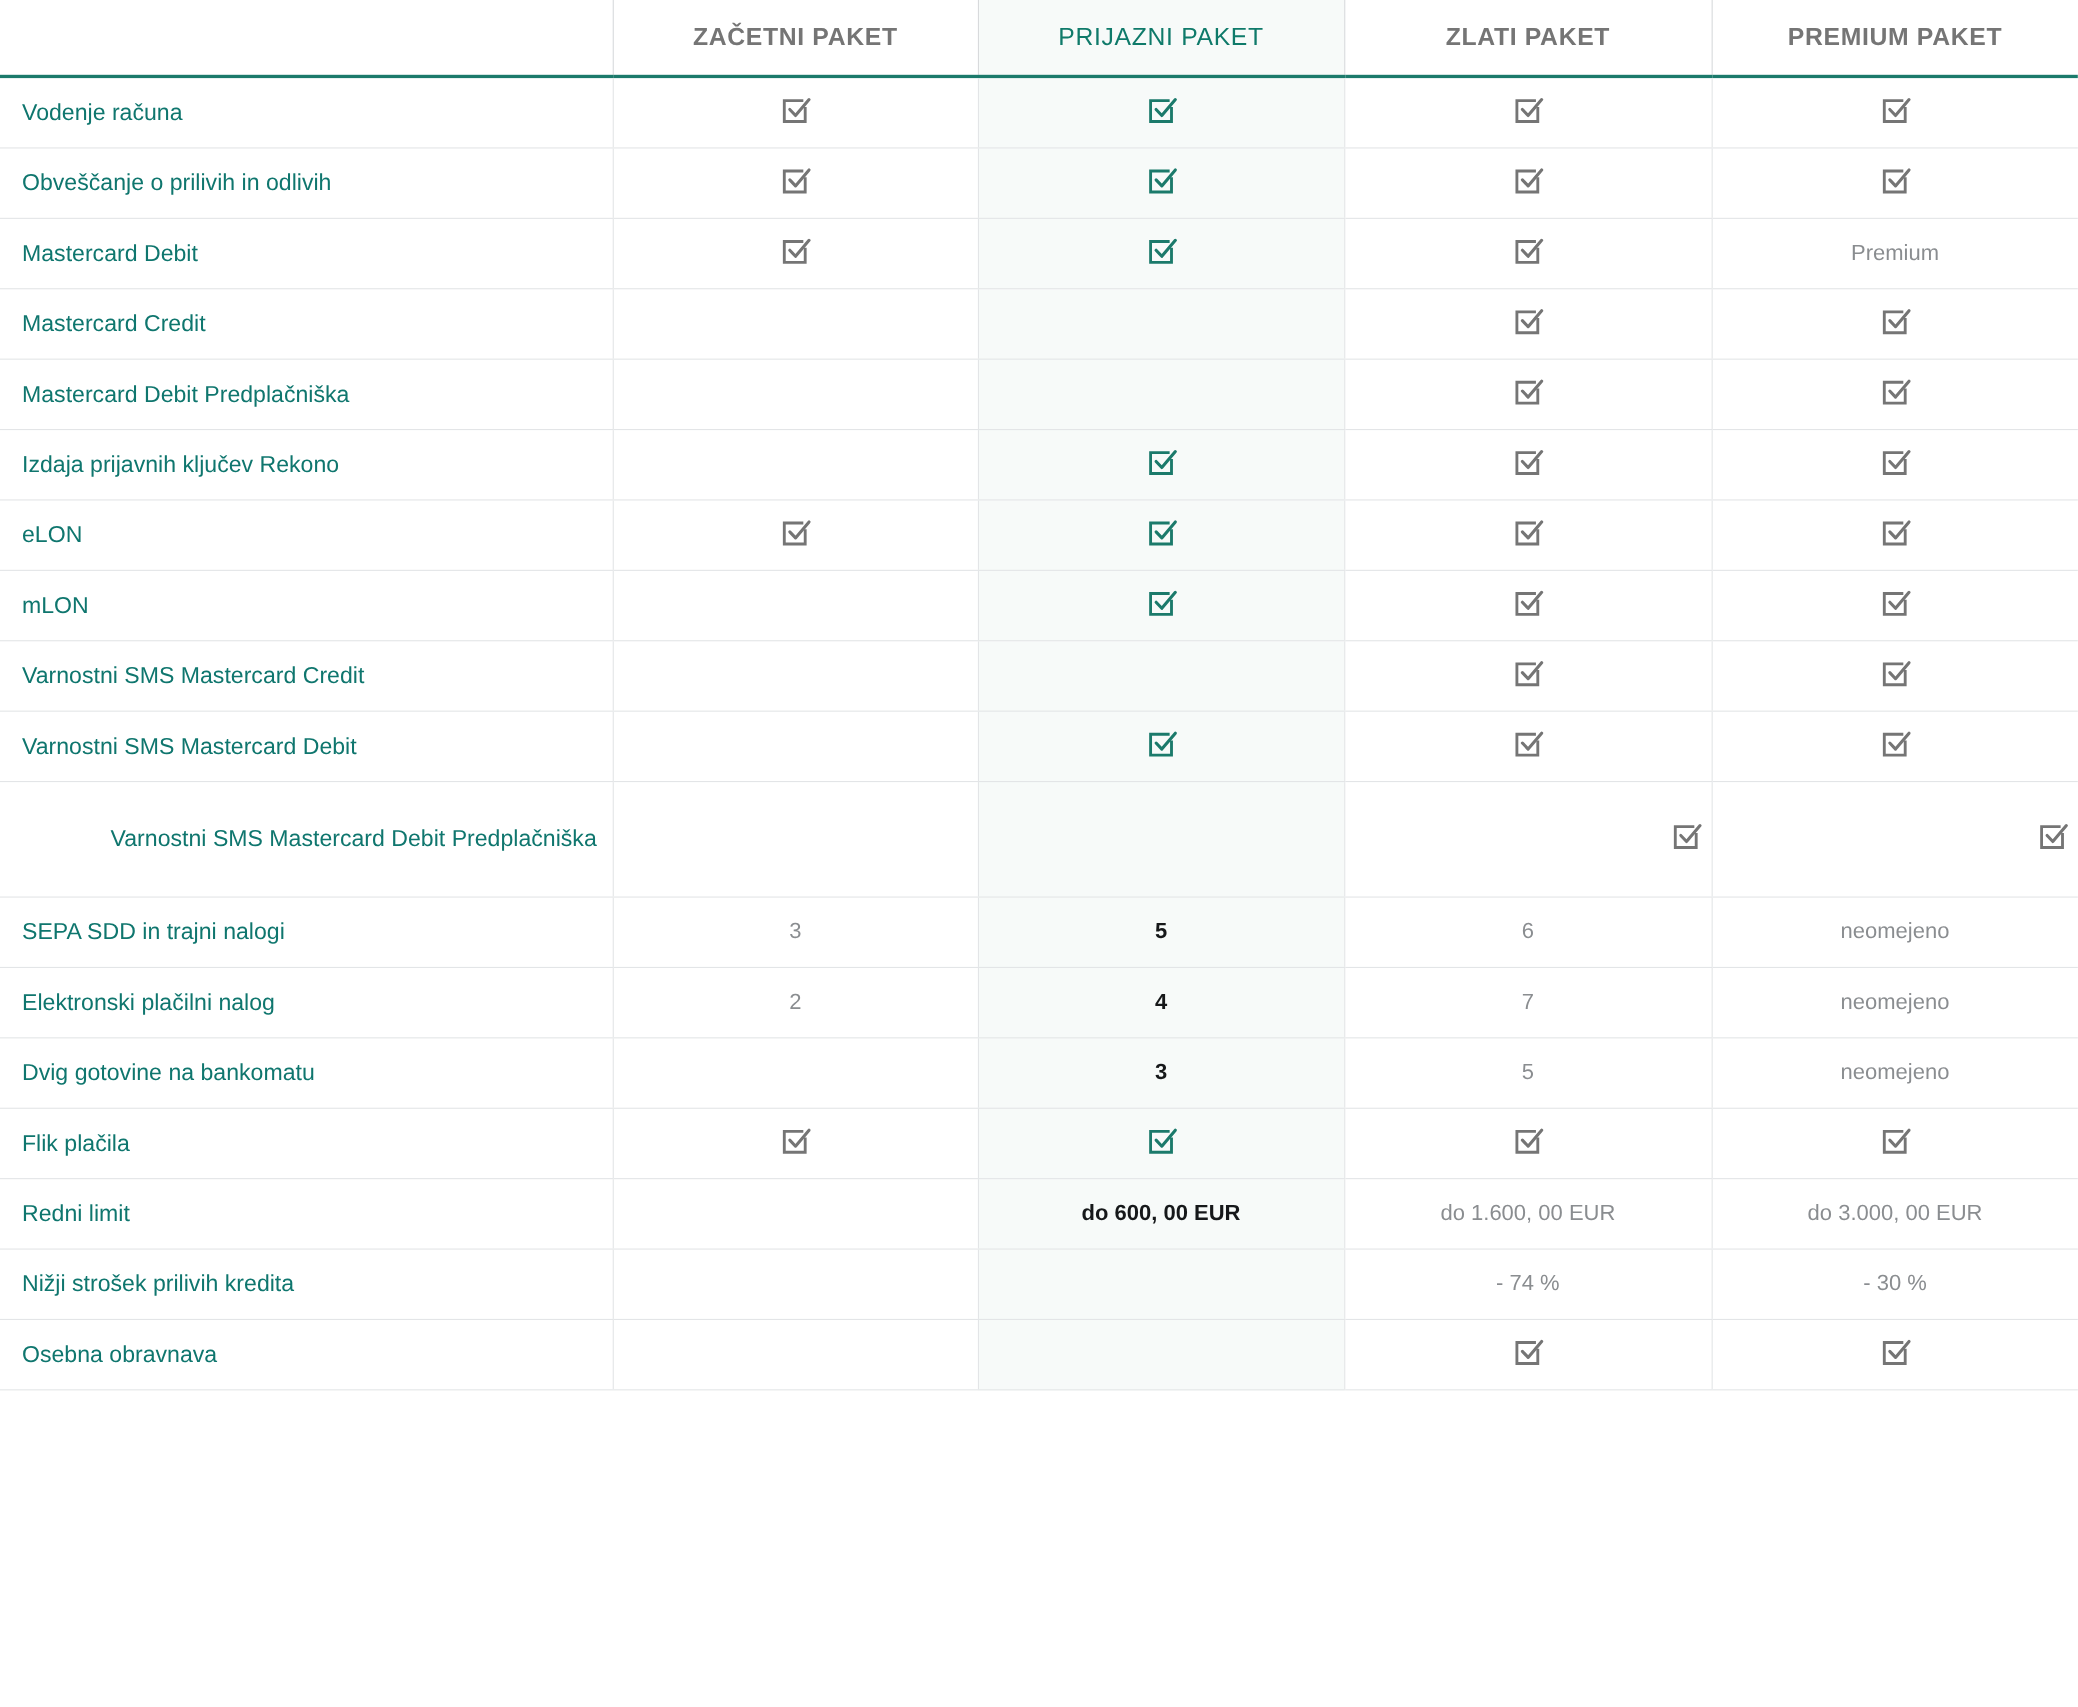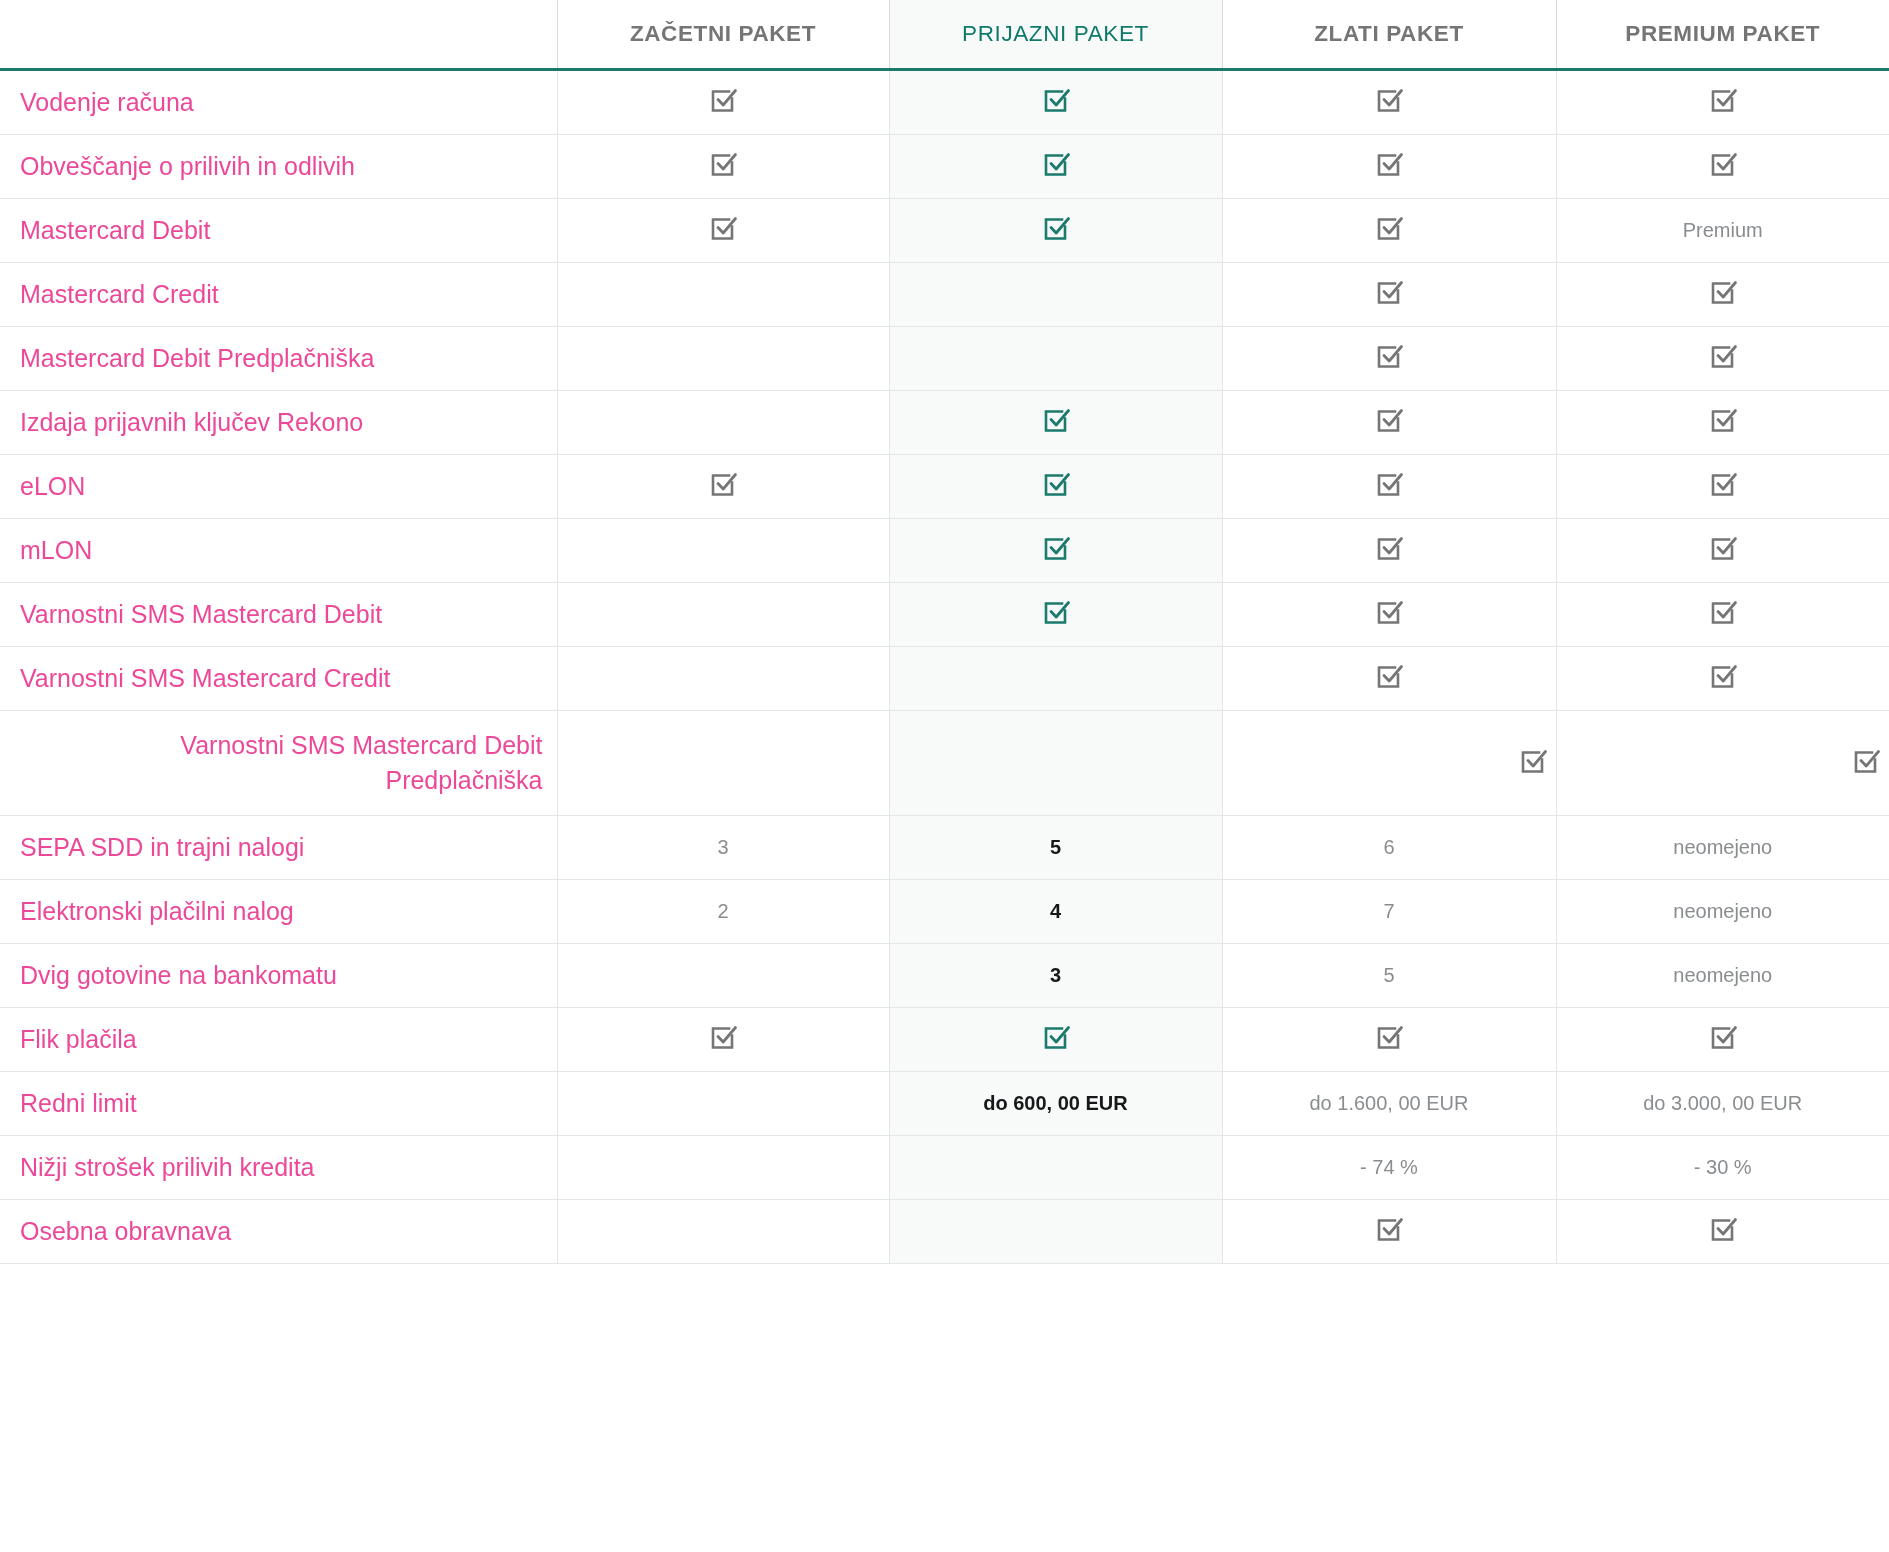--- a/index.html
+++ b/index.html
@@ -62,22 +62,22 @@
     padding: 0 8px;
     font-size: 20px;
     color: #8a8d90;
     background: #ffffff;
   }
   tbody td.feature-cell {
     border-left: none;
     text-align: left;
     padding-left: 20px;
     padding-right: 14px;
-    font-size: 25px;
-    color: #ec4899;
+    font-size: 21px;
+    color: #0f766e;
     line-height: 1.42;
   }
   tbody td.highlight-cell {
     background: #f7faf9;
     color: #16181a;
     font-weight: 700;
   }
   tbody tr.tall td { height: 104px; text-align: right; }
 
   
@@ -237,39 +237,39 @@
         <td><span class="check-icon"><svg viewBox="0 0 30 30" xmlns="http://www.w3.org/2000/svg">
               <path d="M24 13.5 V25.5 H5 V6.5 H21" fill="none" stroke="#757575" stroke-width="2.6" stroke-linecap="square"></path>
               <path d="M10 14.5 L15.2 20 L27.5 5.5" fill="none" stroke="#757575" stroke-width="2.8" stroke-linecap="round" stroke-linejoin="round"></path>
             </svg></span></td>
         <td><span class="check-icon"><svg viewBox="0 0 30 30" xmlns="http://www.w3.org/2000/svg">
               <path d="M24 13.5 V25.5 H5 V6.5 H21" fill="none" stroke="#757575" stroke-width="2.6" stroke-linecap="square"></path>
               <path d="M10 14.5 L15.2 20 L27.5 5.5" fill="none" stroke="#757575" stroke-width="2.8" stroke-linecap="round" stroke-linejoin="round"></path>
             </svg></span></td>
       </tr>
       <tr>
+        <td class="feature-cell">Varnostni SMS Mastercard Credit</td>
+        <td class=" empty-cell"></td>
+        <td class="highlight-cell empty-cell"></td>
+        <td><span class="check-icon"><svg viewBox="0 0 30 30" xmlns="http://www.w3.org/2000/svg">
+              <path d="M24 13.5 V25.5 H5 V6.5 H21" fill="none" stroke="#757575" stroke-width="2.6" stroke-linecap="square"></path>
+              <path d="M10 14.5 L15.2 20 L27.5 5.5" fill="none" stroke="#757575" stroke-width="2.8" stroke-linecap="round" stroke-linejoin="round"></path>
+            </svg></span></td>
+        <td><span class="check-icon"><svg viewBox="0 0 30 30" xmlns="http://www.w3.org/2000/svg">
+              <path d="M24 13.5 V25.5 H5 V6.5 H21" fill="none" stroke="#757575" stroke-width="2.6" stroke-linecap="square"></path>
+              <path d="M10 14.5 L15.2 20 L27.5 5.5" fill="none" stroke="#757575" stroke-width="2.8" stroke-linecap="round" stroke-linejoin="round"></path>
+            </svg></span></td>
+      </tr>
+      <tr>
         <td class="feature-cell">Varnostni SMS Mastercard Debit</td>
         <td class=" empty-cell"></td>
         <td class="highlight-cell"><span class="check-icon"><svg viewBox="0 0 30 30" xmlns="http://www.w3.org/2000/svg">
               <path d="M24 13.5 V25.5 H5 V6.5 H21" fill="none" stroke="#1b7a6b" stroke-width="2.6" stroke-linecap="square"></path>
               <path d="M10 14.5 L15.2 20 L27.5 5.5" fill="none" stroke="#1b7a6b" stroke-width="2.8" stroke-linecap="round" stroke-linejoin="round"></path>
             </svg></span></td>
-        <td><span class="check-icon"><svg viewBox="0 0 30 30" xmlns="http://www.w3.org/2000/svg">
-              <path d="M24 13.5 V25.5 H5 V6.5 H21" fill="none" stroke="#757575" stroke-width="2.6" stroke-linecap="square"></path>
-              <path d="M10 14.5 L15.2 20 L27.5 5.5" fill="none" stroke="#757575" stroke-width="2.8" stroke-linecap="round" stroke-linejoin="round"></path>
-            </svg></span></td>
-        <td><span class="check-icon"><svg viewBox="0 0 30 30" xmlns="http://www.w3.org/2000/svg">
-              <path d="M24 13.5 V25.5 H5 V6.5 H21" fill="none" stroke="#757575" stroke-width="2.6" stroke-linecap="square"></path>
-              <path d="M10 14.5 L15.2 20 L27.5 5.5" fill="none" stroke="#757575" stroke-width="2.8" stroke-linecap="round" stroke-linejoin="round"></path>
-            </svg></span></td>
-      </tr>
-      <tr>
-        <td class="feature-cell">Varnostni SMS Mastercard Credit</td>
-        <td class=" empty-cell"></td>
-        <td class="highlight-cell empty-cell"></td>
         <td><span class="check-icon"><svg viewBox="0 0 30 30" xmlns="http://www.w3.org/2000/svg">
               <path d="M24 13.5 V25.5 H5 V6.5 H21" fill="none" stroke="#757575" stroke-width="2.6" stroke-linecap="square"></path>
               <path d="M10 14.5 L15.2 20 L27.5 5.5" fill="none" stroke="#757575" stroke-width="2.8" stroke-linecap="round" stroke-linejoin="round"></path>
             </svg></span></td>
         <td><span class="check-icon"><svg viewBox="0 0 30 30" xmlns="http://www.w3.org/2000/svg">
               <path d="M24 13.5 V25.5 H5 V6.5 H21" fill="none" stroke="#757575" stroke-width="2.6" stroke-linecap="square"></path>
               <path d="M10 14.5 L15.2 20 L27.5 5.5" fill="none" stroke="#757575" stroke-width="2.8" stroke-linecap="round" stroke-linejoin="round"></path>
             </svg></span></td>
       </tr>
       <tr class="tall">

